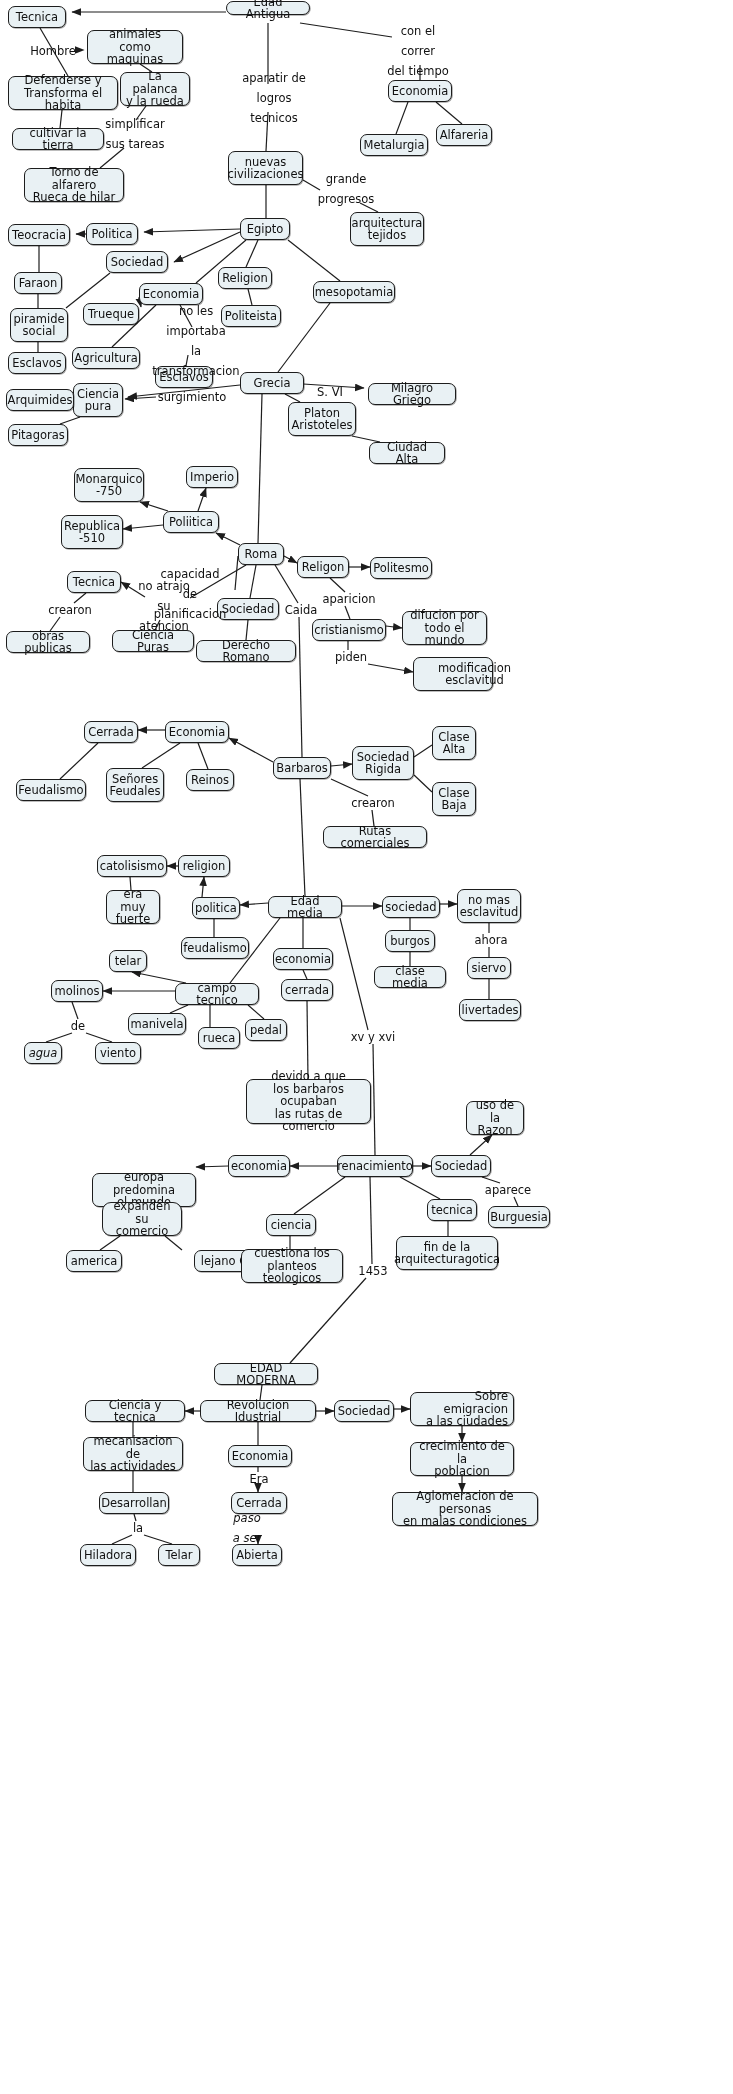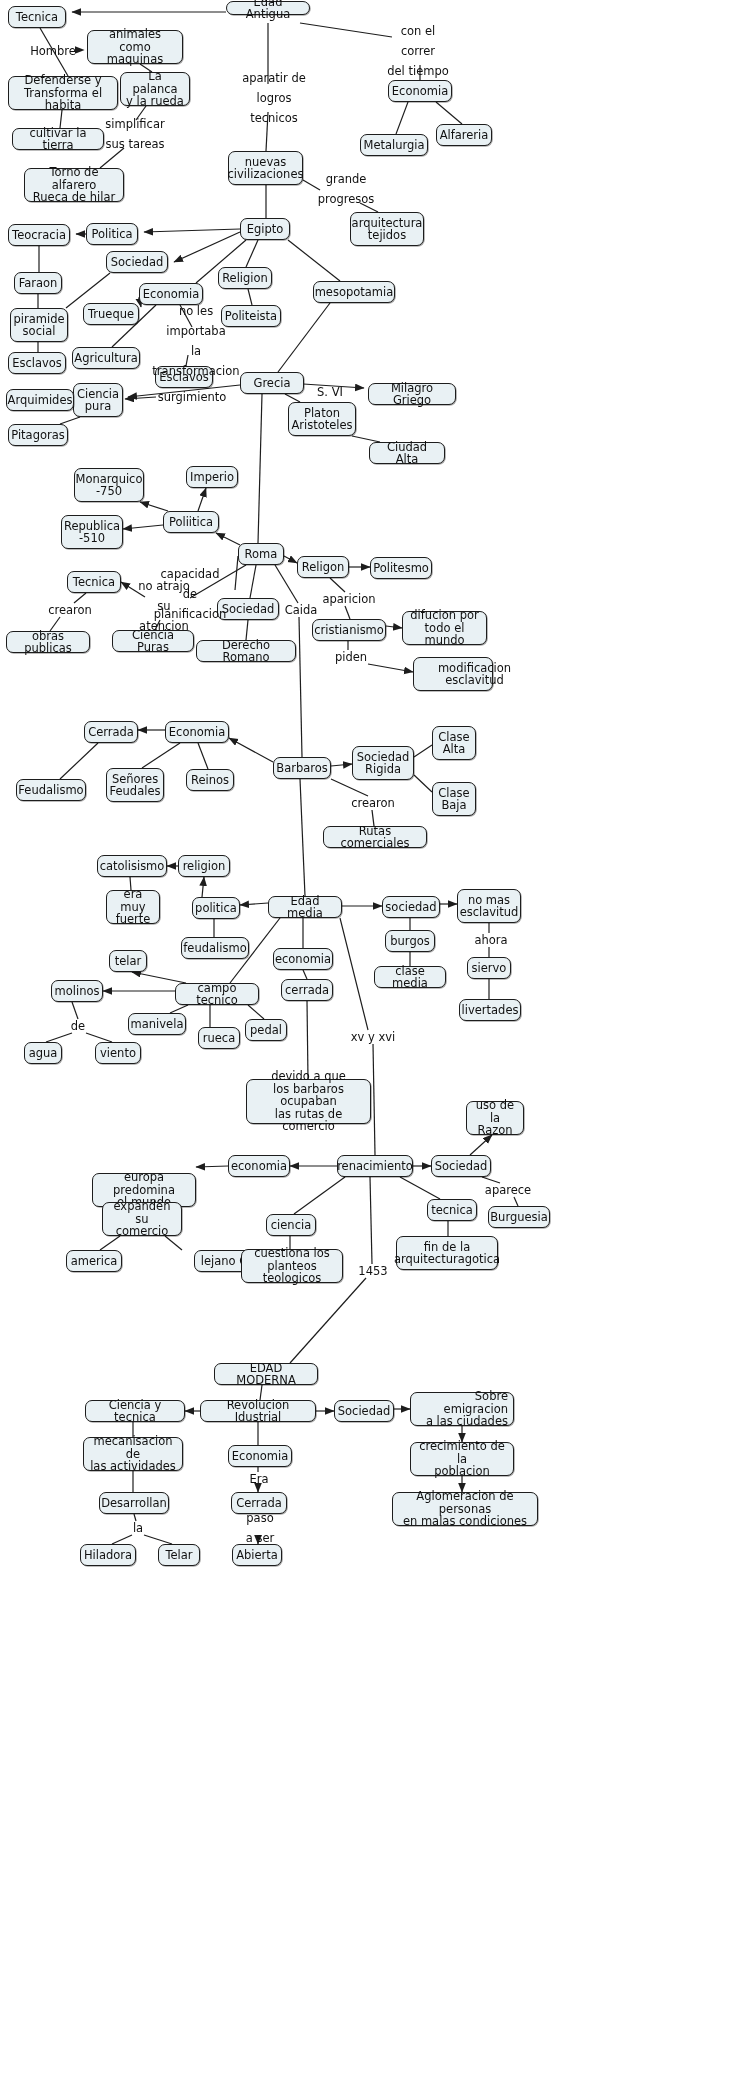--- a/index.html
+++ b/index.html
@@ -271,33 +271,33 @@
       <div class="node" style="left: 459px; top: 999px; width: 62px; height: 22px;">livertades</div>
       <div class="node" style="left: 181px; top: 937px; width: 68px; height: 22px;">feudalismo</div>
       <div class="node" style="left: 273px; top: 948px; width: 60px; height: 22px;">economia</div>
       <div class="node" style="left: 281px; top: 979px; width: 52px; height: 22px;">cerrada</div>
       <div class="node" style="left: 109px; top: 950px; width: 38px; height: 22px;">telar</div>
       <div class="node" style="left: 175px; top: 983px; width: 84px; height: 22px;">campo tecnico</div>
       <div class="node" style="left: 51px; top: 980px; width: 52px; height: 22px;">molinos</div>
       <div class="node" style="left: 128px; top: 1013px; width: 58px; height: 22px;">manivela</div>
       <div class="node" style="left: 186px; top: 1027px; width: 42px; height: 22px; margin-left: 12px;">rueca</div>
       <div class="node" style="left: 245px; top: 1019px; width: 42px; height: 22px;">pedal</div>
-      <div class="node" style="left: 24px; top: 1042px; width: 38px; height: 22px;">agua</div>
+      <div class="node" style="left: 24px; top: 1042px; width: 38px; height: 22px; font-style: italic;">agua</div>
       <div class="node" style="left: 95px; top: 1042px; width: 46px; height: 22px;">viento</div>
       <div class="node" style="left: 246px; top: 1079px; width: 125px; height: 45px;">devido a que
 los barbaros ocupaban
 las rutas de comercio</div>
       <div class="node" style="left: 466px; top: 1101px; width: 58px; height: 34px;">uso de la
 Razon</div>
       <div class="node" style="left: 337px; top: 1155px; width: 76px; height: 22px;">renacimiento</div>
       <div class="node" style="left: 431px; top: 1155px; width: 60px; height: 22px;">Sociedad</div>
       <div class="node" style="left: 228px; top: 1155px; width: 62px; height: 22px;">economia</div>
       <div class="node" style="left: 92px; top: 1173px; width: 104px; height: 34px;">europa predomina
 el mundo</div>
-      <div class="node" style="left: 102px; top: 1202px; width: 80px; height: 34px;">expanden su
+      <div class="node" style="left: 102px; top: 1202px; width: 80px; height: 34px; border-radius: 9px;">expanden su
 comercio</div>
       <div class="node" style="left: 66px; top: 1250px; width: 56px; height: 22px;">america</div>
       <div class="node" style="left: 146px; top: 1250px; width: 95px; height: 22px; margin-left: 48px;">lejano Oriente</div>
       <div class="node" style="left: 266px; top: 1214px; width: 50px; height: 22px;">ciencia</div>
       <div class="node" style="left: 241px; top: 1249px; width: 102px; height: 34px;">cuestiona los
 planteos teologicos</div>
       <div class="node" style="left: 427px; top: 1199px; width: 50px; height: 22px;">tecnica</div>
       <div class="node" style="left: 396px; top: 1236px; width: 102px; height: 34px;">fin de la
 arquitecturagotica</div>
       <div class="node" style="left: 488px; top: 1206px; width: 62px; height: 22px;">Burguesia</div>
@@ -342,17 +342,17 @@
       <div class="lbl" style="left: 283px; top: 603px; width: 36px; height: 14px;">Caida</div>
       <div class="lbl" style="left: 322px; top: 592px; width: 54px; height: 14px;">aparicion</div>
       <div class="lbl" style="left: 333px; top: 650px; width: 36px; height: 14px;">piden</div>
       <div class="lbl" style="left: 349px; top: 796px; width: 48px; height: 14px;">crearon</div>
       <div class="lbl" style="left: 472px; top: 933px; width: 38px; height: 14px;">ahora</div>
       <div class="lbl" style="left: 68px; top: 1019px; width: 20px; height: 14px;">de</div>
       <div class="lbl" style="left: 349px; top: 1030px; width: 48px; height: 14px;">xv y xvi</div>
       <div class="lbl" style="left: 484px; top: 1183px; width: 48px; height: 14px;">aparece</div>
       <div class="lbl" style="left: 356px; top: 1264px; width: 34px; height: 14px;">1453</div>
       <div class="lbl" style="left: 246px; top: 1472px; width: 26px; height: 14px;">Era</div>
-      <div class="lbl" style="left: 243px; top: 1514px; width: 34px; height: 28px;">paso
+      <div class="lbl" style="left: 230px; top: 1514px; width: 34px; height: 28px; font-style: italic;">paso
 a ser</div>
       <div class="lbl" style="left: 129px; top: 1521px; width: 18px; height: 14px;">la</div>
     </div>
 </div>
 
 </body></html>

